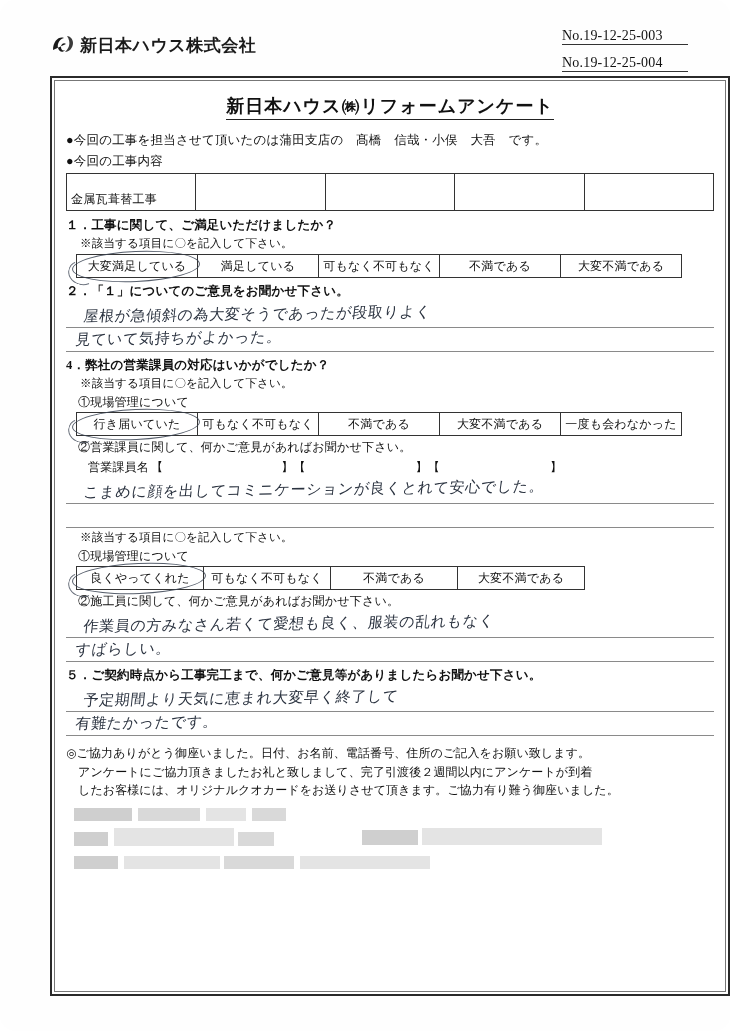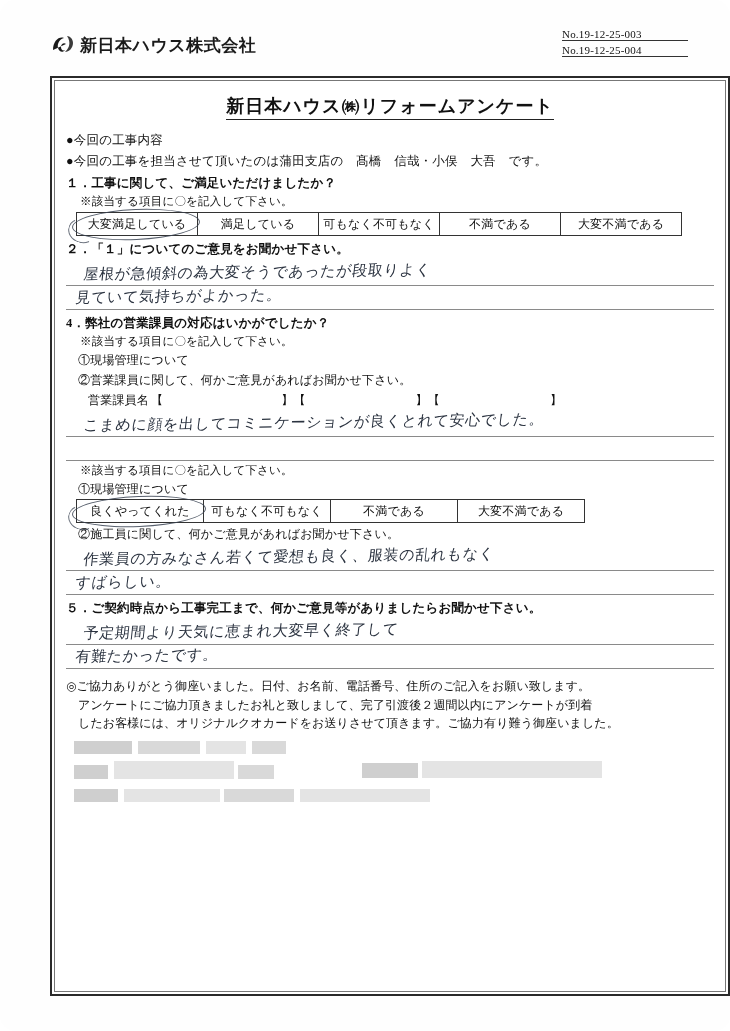--- a/index.html
+++ b/index.html
@@ -13,22 +13,22 @@
   }
   .page{position:absolute;inset:0;background:#fefefe;border-radius:15px;}
 
   
   .header{position:absolute;left:0;top:0;width:730px;height:75px;}
   .logo-wrap{position:absolute;left:50px;top:33px;display:flex;align-items:center;gap:4px;}
   .logo-mark{width:26px;height:24px;position:relative;}
   .logo-name{font-size:17px;font-weight:bold;letter-spacing:0.5px;
     font-family:"DejaVu Sans","Liberation Sans",sans-serif;color:#1a1a1a;}
   .docnums{position:absolute;right:42px;top:28px;text-align:left;}
-  .docnum{font-size:11px;letter-spacing:0.2px;border-bottom:1px solid #333;
-    padding-bottom:0px;margin-bottom:3px;width:126px;
+  .docnum{font-size:14px;letter-spacing:0.2px;border-bottom:1px solid #333;
+    padding-bottom:0px;margin-bottom:10px;width:126px;
     font-family:"Liberation Serif",serif;}
 
   
   .form{position:absolute;left:50px;top:76px;width:680px;height:920px;
     border:2px solid #2a2a2a;box-sizing:border-box;background:#fff;}
   .form:before{content:"";position:absolute;left:2px;top:2px;right:2px;bottom:2px;
     border:1px solid #777;pointer-events:none;}
   .inner{position:absolute;left:0;top:0;right:0;bottom:0;padding:10px 14px;box-sizing:border-box;}
 
   .title{text-align:center;font-size:18px;font-weight:bold;letter-spacing:1px;
@@ -130,24 +130,35 @@
     </div>
   </div>
 
   <div class="form">
     <div class="inner">
 
       <div class="title-row">
         <span class="title">新日本ハウス㈱リフォームアンケート</span>
       </div>
 
+      <div class="bullet-line">●今回の工事を担当させて頂いたのは蒲田支店の　髙橋　信哉・小俣　大吾　です。</div>
+
       <div class="bullet-line">●今回の工事内容</div>
 
-      <div class="bullet-line">●今回の工事を担当させて頂いたのは蒲田支店の　髙橋　信哉・小俣　大吾　です。</div>
-
+      <table class="work-table">
+        <tbody>
+            <tr>
+          <td>金属瓦葺替工事</td>
+          <td></td>
+          <td></td>
+          <td></td>
+          <td></td>
+        </tr>
+      </tbody>
+        </table>
 
       <div class="q">１．工事に関して、ご満足いただけましたか？</div>
       <div class="note">※該当する項目に〇を記入して下さい。</div>
       <table class="opt-table opt5">
         <tbody>
             <tr>
           <td class="circled">大変満足している</td>
           <td>満足している</td>
           <td>可もなく不可もなく</td>
           <td>不満である</td>
@@ -160,20 +171,31 @@
       <div class="ruled">
         <div class="rule"></div>
         <div class="rule"></div>
         <div class="hand l1 ind">屋根が急傾斜の為大変そうであったが段取りよく</div>
         <div class="hand l2 ind2">見ていて気持ちがよかった。</div>
       </div>
 
       <div class="q">4．弊社の営業課員の対応はいかがでしたか？</div>
       <div class="note">※該当する項目に〇を記入して下さい。</div>
       <div class="sub">①現場管理について</div>
+      <table class="opt-table opt5b">
+        <tbody>
+            <tr>
+          <td class="circled">行き届いていた</td>
+          <td>可もなく不可もなく</td>
+          <td>不満である</td>
+          <td>大変不満である</td>
+          <td>一度も会わなかった</td>
+        </tr>
+      </tbody>
+        </table>
       <div class="sub">②営業課員に関して、何かご意見があればお聞かせ下さい。</div>
 
       <div class="brackets">
         <span class="lbl">営業課員名</span>
         <span class="brk">【<span class="gap"></span>】</span>
         <span class="brk brk2">【<span class="gap"></span>】</span>
         <span class="brk brk3">【<span class="gap"></span>】</span>
       </div>
 
       <div class="ruled">

